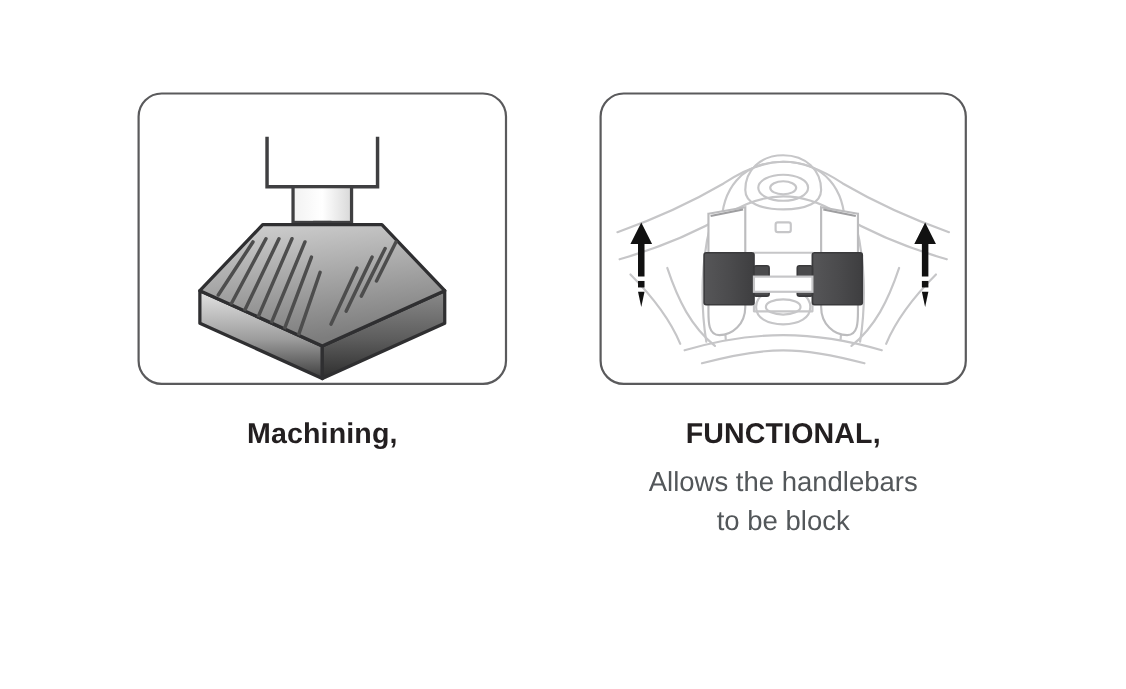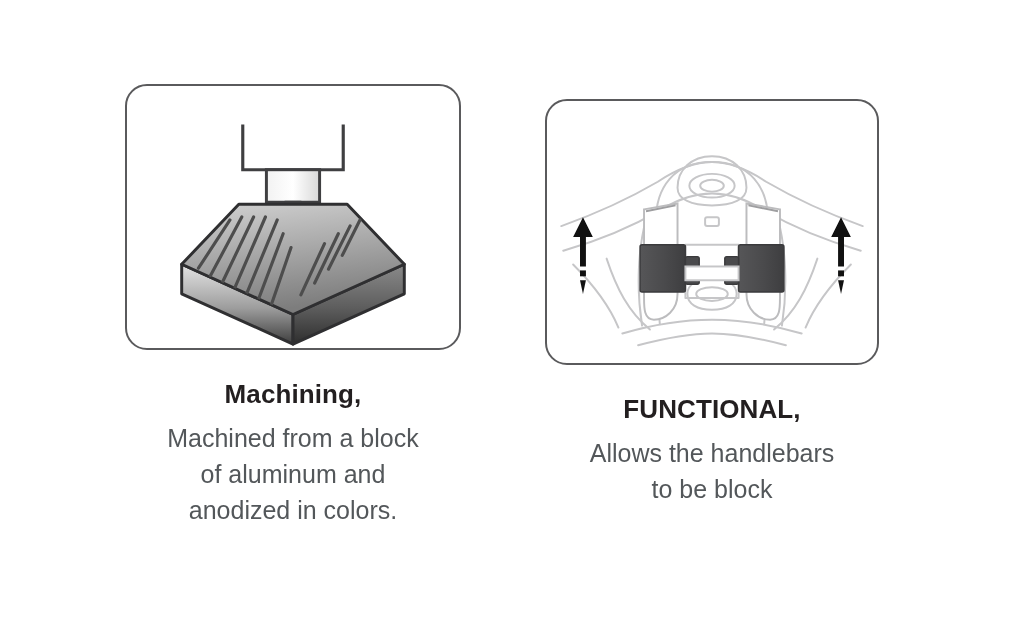--- a/index.html
+++ b/index.html
@@ -24,21 +24,21 @@
     background: #ffffff;
     padding-left: 15px;
   }
 
   
   .feature {
     position: absolute;
     top: 84px;
   }
   .feature-1 { left: 125px; width: 336px; }
-  .feature-2 { left: 545px; width: 334px; margin-top: 15px; }
+  .feature-2 { left: 545px; width: 334px; }
 
   .icon-card {
     box-sizing: border-box;
     width: 100%;
     height: 266px;
     border: 2px solid #5a5a5c;
     border-radius: 22px;
     background: #ffffff;
     position: relative;
     overflow: hidden;
@@ -139,23 +139,20 @@
             <line x1="176" y1="212" x2="200" y2="160"></line>
             <line x1="204" y1="186" x2="226" y2="142"></line>
             <line x1="218" y1="172" x2="236" y2="136"></line>
           </g>
         </g>
       </svg>
     </div>
 
     <div class="caption">
       <p class="caption-title">Machining,</p>
-      <p class="caption-body">Machined from a block
-of aluminum and
-anodized in colors.</p>
     </div>
   </div>
 
   <div class="feature feature-2">
 
     <div class="icon-card">
       <svg viewBox="0 0 334 266" xmlns="http://www.w3.org/2000/svg">
         <defs>
           <linearGradient id="riserGrad" x1="0" y1="0" x2="1" y2="0">
             <stop offset="0%" stop-color="#565658"></stop>

